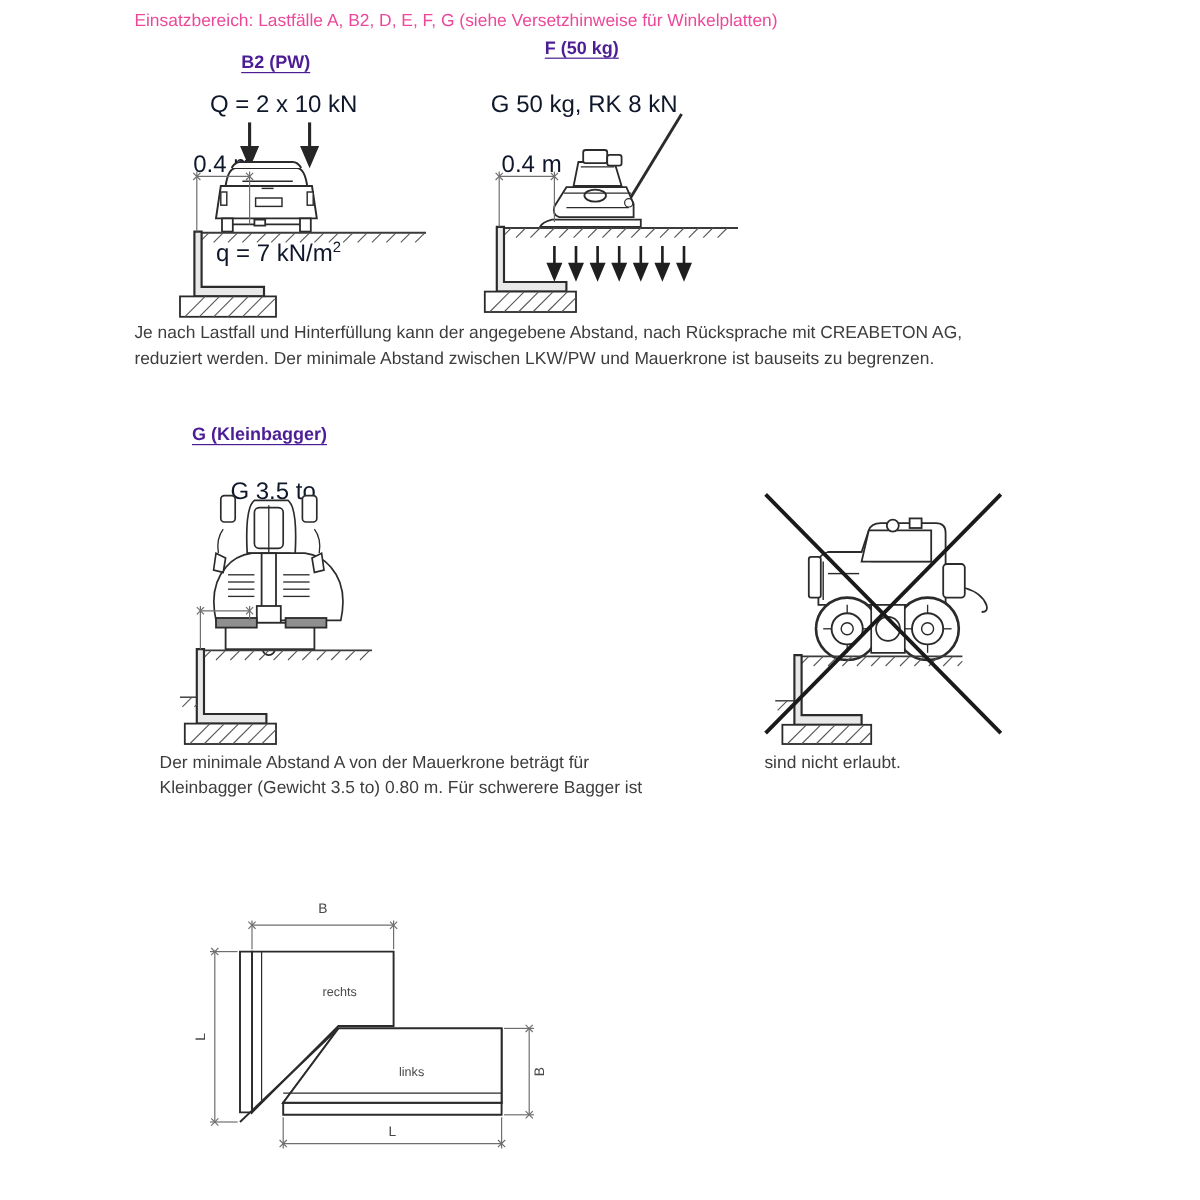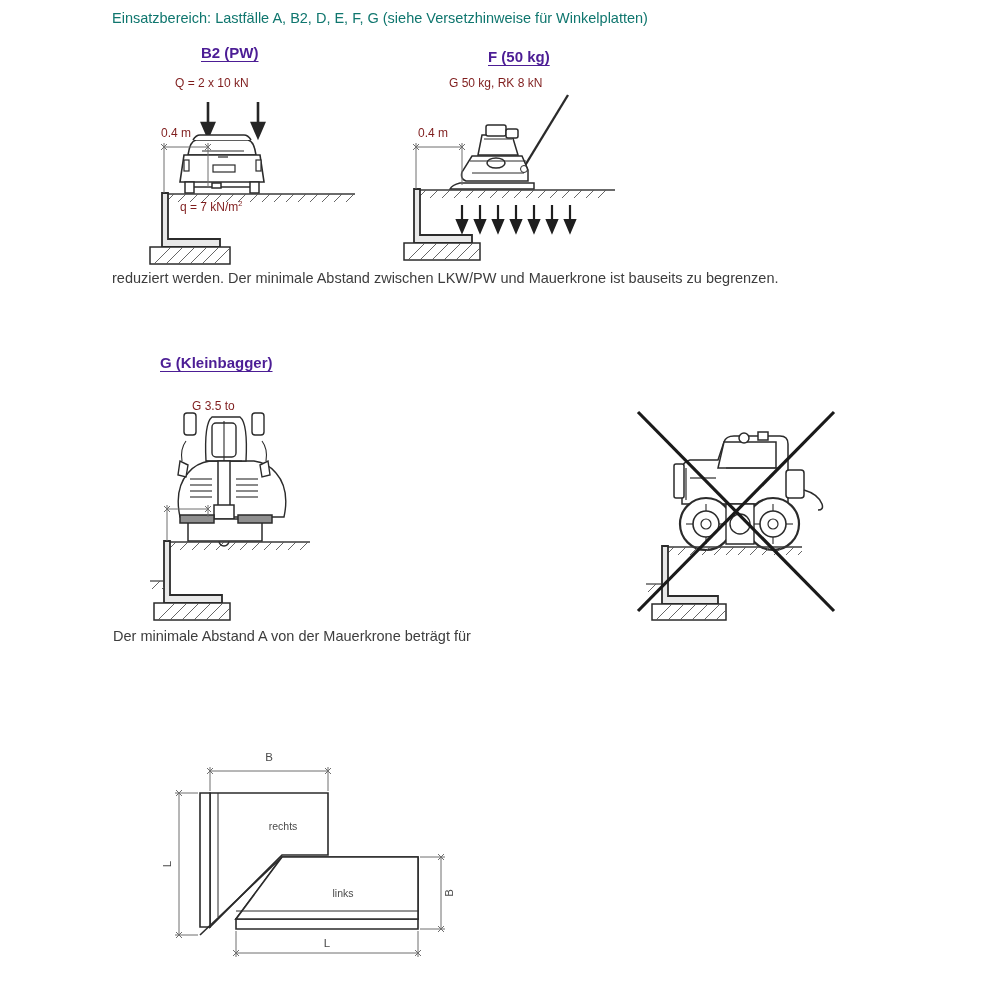--- a/index.html
+++ b/index.html
@@ -1,25 +1,25 @@
 <!DOCTYPE html>
 <html><head>
 <meta charset="utf-8">
 <style>
   html,body{margin:0;padding:0;}
   body{
     width:1000px;height:1000px;position:relative;background:#ffffff;
     font-family:"Liberation Sans",sans-serif;color:#3b3b3b;overflow:hidden;
   }
   .abs{position:absolute;}
-  .txt{font-size:14.5px;line-height:20px;color:#0f766e;white-space:nowrap;}
+  .txt{font-size:14.5px;line-height:20px;color:#ec4899;white-space:nowrap;}
   .para{font-size:14.5px;line-height:21px;color:#3d3d3d;}
   .hdr{font-size:15px;font-weight:bold;color:#4c1d95;text-decoration:underline;
        text-underline-offset:3px;white-space:nowrap;}
-  .lbl{font-size:12px;color:#7f1d1d;white-space:nowrap;}
+  .lbl{font-size:20px;color:#0f172a;white-space:nowrap;}
   .sml{font-size:10.5px;color:#4a4a4a;white-space:nowrap;}
   svg{display:block;overflow:visible;}
   .ln{stroke:#3a3a3a;fill:none;}
   .dimln{stroke:#6f6f6f;stroke-width:1;fill:none;}
   sup{font-size:0.62em;vertical-align:super;}
 </style>
 </head>
 <body>
 
 <div class="abs txt" style="left:112px;top:8px;">Einsatzbereich: Lastfälle A, B2, D, E, F, G (siehe Versetzhinweise für Winkelplatten)</div>
@@ -95,22 +95,22 @@
     <line x1="68" y1="48" x2="68" y2="92"></line>
     <line x1="24" y1="52" x2="68" y2="52"></line>
     <line x1="21" y1="49" x2="27" y2="55"></line>
         <line x1="21" y1="55" x2="27" y2="49"></line>
     <line x1="65" y1="49" x2="71" y2="55"></line>
         <line x1="65" y1="55" x2="71" y2="49"></line>
   </g>
 </svg>
 </div>
 
-<div class="abs hdr" style="left:454px;top:48px;margin-left:34px;">F (50 kg)</div>
-<div class="abs lbl" style="left:409px;top:76px;margin-left:40px;">G   50 kg, RK   8 kN</div>
+<div class="abs hdr" style="left:454px;top:32px;">F (50 kg)</div>
+<div class="abs lbl" style="left:409px;top:76px;">G   50 kg, RK   8 kN</div>
 <div class="abs lbl" style="left:418px;top:126px;">0.4 m</div>
 
 <div class="abs" style="left:400px;top:95px;">
 <svg width="220" height="165" viewBox="0 0 220 165">
 
   <line x1="118" y1="82" x2="168" y2="0" stroke="#2b2b2b" stroke-width="2.4"></line>
 
   <g fill="#ffffff" stroke="#2b2b2b" stroke-width="1.5">
     <path d="M66,86 q-6,-2 -4,-9 l10,-16 l50,0 l6,14 l0,11 z"></path>
     <path d="M78,60 l4,-20 l30,0 l6,20 z"></path>
@@ -180,20 +180,21 @@
     <line x1="16" y1="52" x2="62" y2="52"></line>
     <line x1="13" y1="49" x2="19" y2="55"></line>
         <line x1="13" y1="55" x2="19" y2="49"></line>
     <line x1="59" y1="49" x2="65" y2="55"></line>
         <line x1="59" y1="55" x2="65" y2="49"></line>
   </g>
 </svg>
 </div>
 
 <div class="abs para" style="left:112px;top:268px;width:760px;">
+  <div>Je nach Lastfall und Hinterfüllung kann der angegebene Abstand, nach Rücksprache mit CREABETON AG,</div>
   <div>reduziert werden. Der minimale Abstand zwischen LKW/PW und Mauerkrone ist bauseits zu begrenzen.</div>
 </div>
 
 <div class="abs hdr" style="left:160px;top:354px;">G (Kleinbagger)</div>
 <div class="abs lbl" style="left:192px;top:386px;margin-top:13px;">G   3.5 to</div>
 <div class="abs lbl" style="left:183px;top:491px;">A</div>
 
 <div class="abs" style="left:150px;top:405px;">
 <svg width="210" height="215" viewBox="0 0 210 215">
 
@@ -271,22 +272,23 @@
     <line x1="58" y1="100" x2="58" y2="112"></line>
     <line x1="17" y1="104" x2="58" y2="104"></line>
     <line x1="14" y1="101" x2="20" y2="107"></line>
         <line x1="14" y1="107" x2="20" y2="101"></line>
     <line x1="55" y1="101" x2="61" y2="107"></line>
         <line x1="55" y1="107" x2="61" y2="101"></line>
   </g>
 </svg>
 </div>
 
-<div class="abs para" style="left:113px;top:626px;width:470px;">
+<div class="abs para" style="left:133px;top:626px;width:470px;">
   <div>Der minimale Abstand A von der Mauerkrone beträgt für</div>
+  <div>Kleinbagger (Gewicht 3.5 to) 0.80 m. Für schwerere Bagger ist</div>
 </div>
 
 <div class="abs" style="left:630px;top:408px;">
 <svg width="212" height="212" viewBox="0 0 212 212">
 
   <g fill="#ffffff" stroke="#2b2b2b" stroke-width="1.5">
     <path d="M52,96 l0,-34 q0,-8 8,-10 l28,0 l6,-18 q2,-6 10,-6 l46,0 q8,0 8,8 l0,60 z"></path>
     <path d="M94,34 l52,0 l0,26 l-58,0 z"></path>
     <rect x="44" y="56" width="10" height="34" rx="2"></rect>
     <rect x="156" y="62" width="18" height="28" rx="3"></rect>
@@ -354,20 +356,21 @@
   </g>
 
   <g stroke="#1a1a1a" stroke-width="3.2">
     <line x1="8" y1="4" x2="204" y2="203"></line>
     <line x1="204" y1="4" x2="8" y2="203"></line>
   </g>
 </svg>
 </div>
 
 <div class="abs para" style="left:637px;top:626px;width:240px;">
+  <div>sind nicht erlaubt.</div>
 </div>
 
 <div class="abs" style="left:165px;top:745px;">
 <svg width="310" height="255" viewBox="0 0 310 255">
 
   <g fill="#ffffff" stroke="#2b2b2b" stroke-width="1.6">
     <path d="M45,48 l118,0 l0,62 l-46,0 l-72,72 z"></path>
     <path d="M45,48 l-10,0 l0,134 l10,0 z"></path>
   </g>
   <line x1="53" y1="48" x2="53" y2="172" stroke="#2b2b2b" stroke-width="1"></line>

